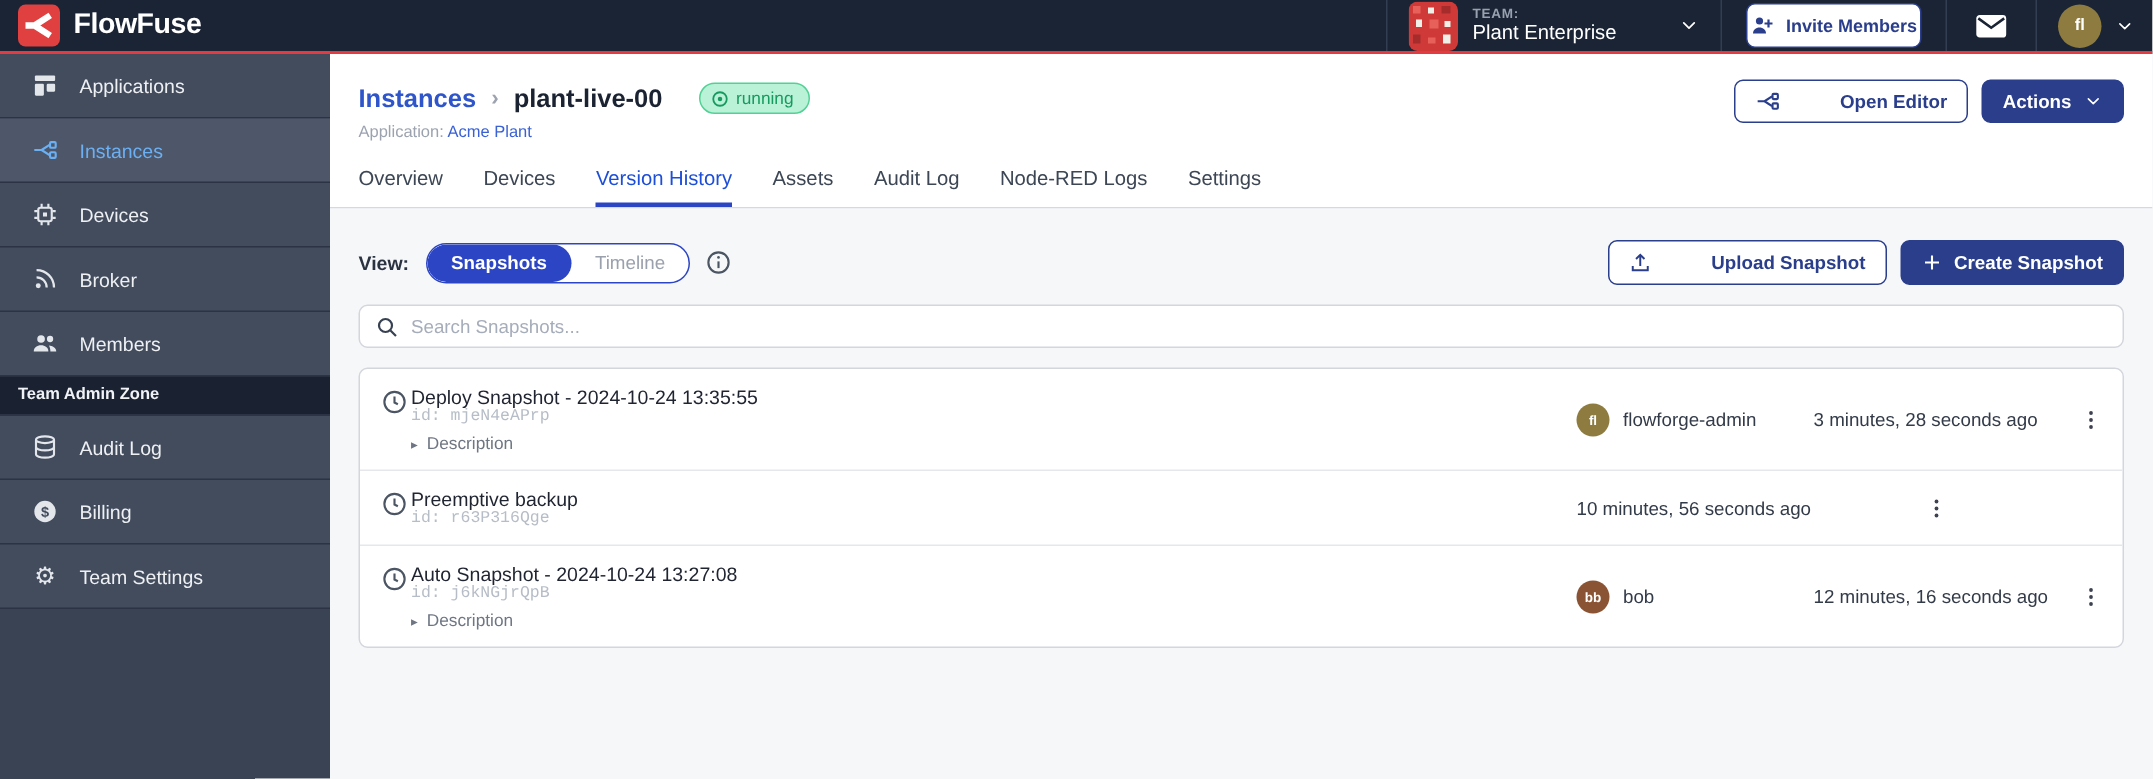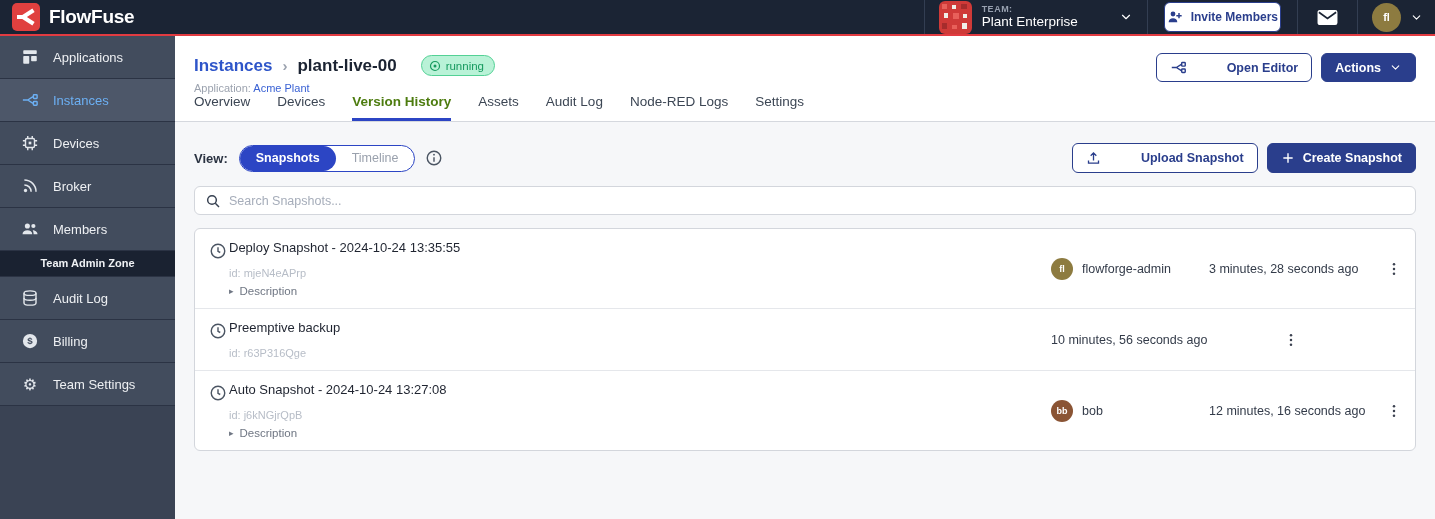--- a/index.html
+++ b/index.html
@@ -24,21 +24,21 @@
   .invite-btn { background:#fff; border:1.5px solid #2a3e8c; color:#2a3e8c; font-weight:700; font-size:12px; border-radius:6px; height:30px; padding:0 2px; display:flex; align-items:center; gap:8px; cursor:pointer; font-family:inherit; }
   .mail-sec { padding:0 18px; cursor:pointer; }
   .user-sec { padding:0 12px 0 14px; gap:9px; cursor:pointer; }
   .avatar { border-radius:50%; color:#fff; font-weight:700; display:flex; align-items:center; justify-content:center; }
   .avatar.nav { width:29px; height:29px; font-size:11px; }
 
   
   .frame { display:flex; flex:1; min-height:0; }
 
   
-  .sidebar { width:175px; background:#424c5d; display:flex; flex-direction:column; flex:0 0 auto;text-align:center; }
+  .sidebar { width:220px; background:#424c5d; display:flex; flex-direction:column; flex:0 0 auto; }
   .side-item { height:43px; display:flex; align-items:center; gap:14px; padding-left:21px; color:#eef0f3; font-size:13px; border-bottom:1px solid #2b3344; cursor:pointer; }
   .side-item .s-icon { width:18px; height:18px; color:#e3e7ec; display:flex; align-items:center; justify-content:center; font-size:16px; }
   .side-item.active { background:#4d5769; color:#6cb0f4; }
   .side-item.active .s-icon { color:#6cb0f4; }
   .admin-band { background:#1a2231; color:#f0f2f5; font-size:11px; font-weight:700; padding:6px 12px 7px; border-bottom:1px solid #2b3344; }
   .side-fill { flex:1; background:#3a4354; }
 
   
   .main { flex:1; display:flex; flex-direction:column; min-width:0; }
   .main-header { background:#fff; padding-top:19px; }
@@ -47,23 +47,23 @@
   .crumb-link { color:#2e55c9; font-size:17px; font-weight:700; cursor:pointer; }
   .crumb-sep { color:#9ca3af; font-size:15px; font-weight:700; }
   .crumb-cur { color:#1b2332; font-size:17px; font-weight:700; }
   .badge-running { margin-left:14px; display:flex; align-items:center; gap:5px; background:#b9f2d7; border:1px solid #53d195; color:#179a5f; border-radius:11px; height:21px; padding:0 10px 0 7px; font-size:11.5px; }
   .app-line { margin-top:6px; font-size:11px; color:#9ca3af; }
   .app-link { color:#3a62d4; cursor:pointer; }
   .hdr-actions { position:absolute; right:19px; top:-2px; display:flex; gap:9px; }
   .btn { height:29px; border-radius:6px; font-size:12.5px; font-weight:700; display:flex; align-items:center; gap:8px; padding:0 13px; cursor:pointer; font-family:inherit; }
   .btn-outline { background:#fff; border:1.5px solid #2a3e8c; color:#2a3e8c;gap:40px; }
   .btn-solid { background:#2a3e8c; border:1.5px solid #2a3e8c; color:#fff; }
-  .tabs-row { padding:0 19px; border-bottom:1px solid #d5d8de; display:flex; gap:27px; }
+  .tabs-row { margin-top:17px; padding:0 19px; border-bottom:1px solid #d5d8de; display:flex; gap:27px; }
   .tab { font-size:13.5px; color:#3c4654; padding-bottom:9px; border-bottom:3px solid transparent; cursor:pointer; }
-  .tab.active { color:#4d7c0f; border-bottom-color:#2c45c4;font-weight:bold; }
+  .tab.active { color:#1d4ed8; border-bottom-color:#2c45c4; }
 
   
   .content { flex:1; background:#f6f7f9; padding:21px 19px 0; min-height:0; }
   .view-row { display:flex; align-items:center; }
   .view-label { font-size:13px; font-weight:700; color:#2b3342; margin-right:11px; }
   .toggle { display:flex; border:1.5px solid #2c45c4; border-radius:15px; background:#fff; overflow:hidden; height:27px; }
   .tg-opt { display:flex; align-items:center; padding:0 16px; font-size:12.5px; cursor:pointer; }
   .tg-opt.on { background:#2c45c4; color:#fff; border-radius:13px; font-weight:700; }
   .tg-opt.off { color:#9aa1ad; }
   .info-ic { margin-left:10px; color:#4b5563; display:flex; cursor:pointer; }
@@ -76,21 +76,21 @@
   .table { margin-top:13px; background:#fff; border:1px solid #d3d6dc; border-radius:6px; overflow:hidden; }
   .t-grid { display:grid; grid-template-columns:minmax(0,1fr) 158px 164px 42px; }
   .t-head { background:#f3f4f6; border-bottom:1px solid #d9dce1; }
   .th { font-size:12px; font-weight:700; color:#24292f; padding:8px 0; }
   .th.c1 { padding-left:14px; }
   .t-row { border-bottom:1px solid #e5e7eb; }
   .t-row:last-child { border-bottom:none; }
   .cell-snap { display:flex; gap:2px; padding:11px 0 11px 14px; }
   .clock { color:#4b5563; margin-top:2px; flex:0 0 auto; }
   .snap-title { font-size:13px; color:#1f2430; }
-  .snap-id { font-size:11px; color:#b7bdc7; margin-top:12px; }
+  .snap-id { font-size:11px; color:#b7bdc7; margin-top:0;font-family:Liberation Mono, monospace; }
   .snap-desc { margin-top:6px; font-size:11.5px; color:#6f7683; display:flex; align-items:center; gap:6px; cursor:pointer; }
   .tri { font-size:9px; color:#6f7683; }
   .cell-mid { display:flex; align-items:center; font-size:12.5px; color:#333b49; }
   .avatar.row { width:22px; height:22px; font-size:9px; margin-right:9px; flex:0 0 auto; }
   .cell-kebab { display:flex; align-items:center; justify-content:center; cursor:pointer; color:#3c4250; }
 </style>
 </head>
 <body>
 
 <div class="app">

